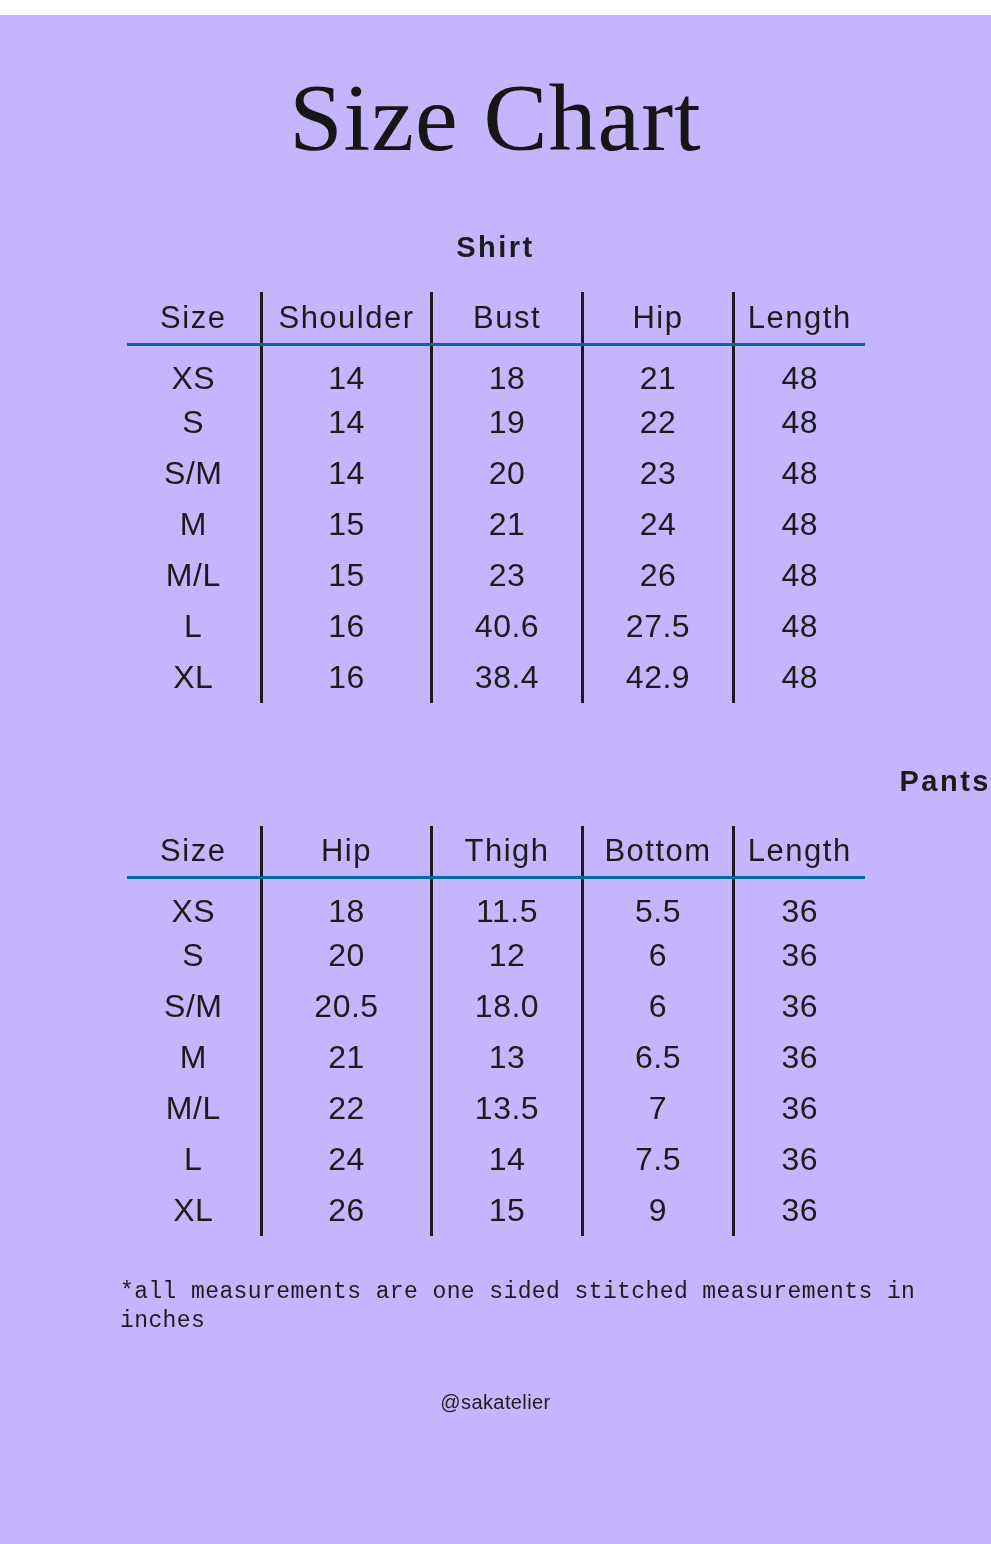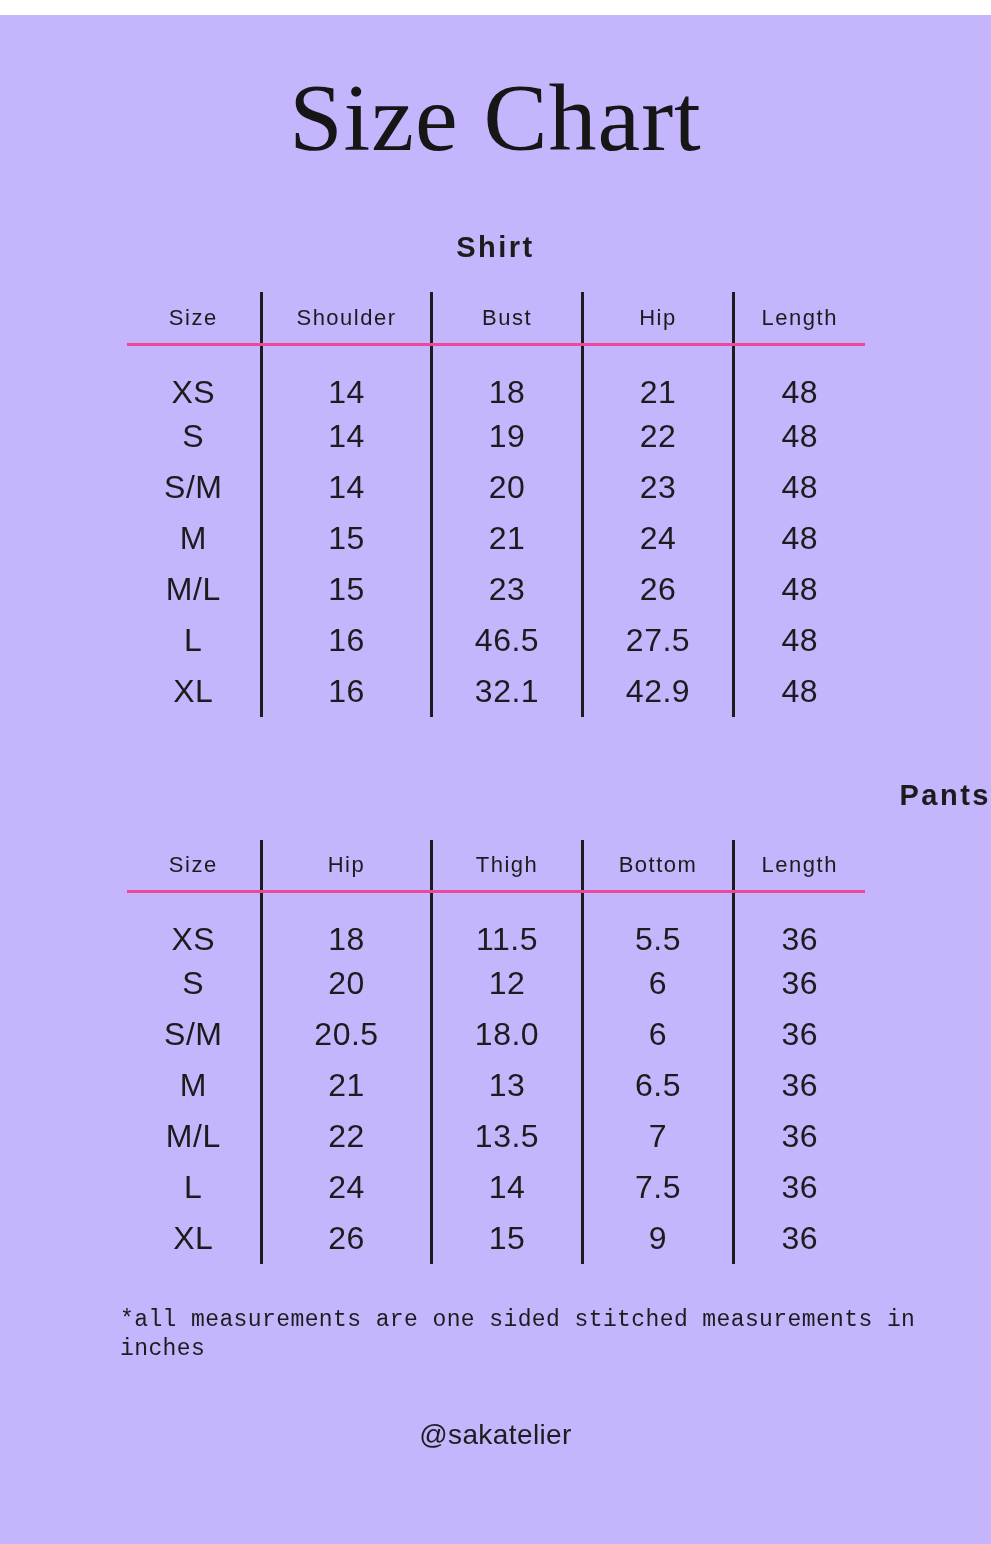--- a/index.html
+++ b/index.html
@@ -44,46 +44,46 @@
   .measure-table col.c4 { width: 151px; }
   .measure-table col.c5 { width: 131px; }
   .measure-table th, .measure-table td {
     text-align: center;
     vertical-align: middle;
     font-weight: 400;
     color: #1c1c1c;
     padding: 0;
   }
   .measure-table th {
-    font-size: 22px;
+    font-size: 31px;
     height: 52px;
     letter-spacing: 1.5px;
-    border-bottom: 3px solid #ec4899;
+    border-bottom: 3px solid #0369a1;
   }
   .measure-table td {
     font-size: 32px;
     height: 51px;
     letter-spacing: 0.5px;
   }
   .measure-table th + th,
   .measure-table td + td { border-left: 3px solid #1c1c1c; }
-  .measure-table tbody tr:first-child td { padding-top: 28px; }
+  .measure-table tbody tr:first-child td { padding-top: 14px; }
   .section-title.pants { margin-top: 62px; text-align: right; }
   .footnotes {
     margin: 42px 0 0 120px;
     font-size: 23px;
     line-height: 28.5px;
     letter-spacing: 0.4px;
     color: #1d1d1d;
     font-family: Liberation Mono, monospace;
   }
   .handle {
     margin-top: 56px;
     text-align: center;
-    font-size: 28px;
+    font-size: 20px;
     letter-spacing: 0.4px;
     color: #1d1d1d;
   }
 </style>
 </head>
 <body>
 
 <div class="page">
 
   <h1 class="page-title">Size Chart</h1>
@@ -139,28 +139,28 @@
           <tr>
             <td>M/L</td>
             <td>15</td>
             <td>23</td>
             <td>26</td>
             <td>48</td>
           </tr>
           <tr>
             <td>L</td>
             <td>16</td>
-            <td>46.5</td>
+            <td>40.6</td>
             <td>27.5</td>
             <td>48</td>
           </tr>
           <tr>
             <td>XL</td>
             <td>16</td>
-            <td>32.1</td>
+            <td>38.4</td>
             <td>42.9</td>
             <td>48</td>
           </tr>
         </tbody>
       </table>
   </section>
 
   <section>
     <h2 class="section-title pants">Pants</h2>
     <table class="measure-table">

